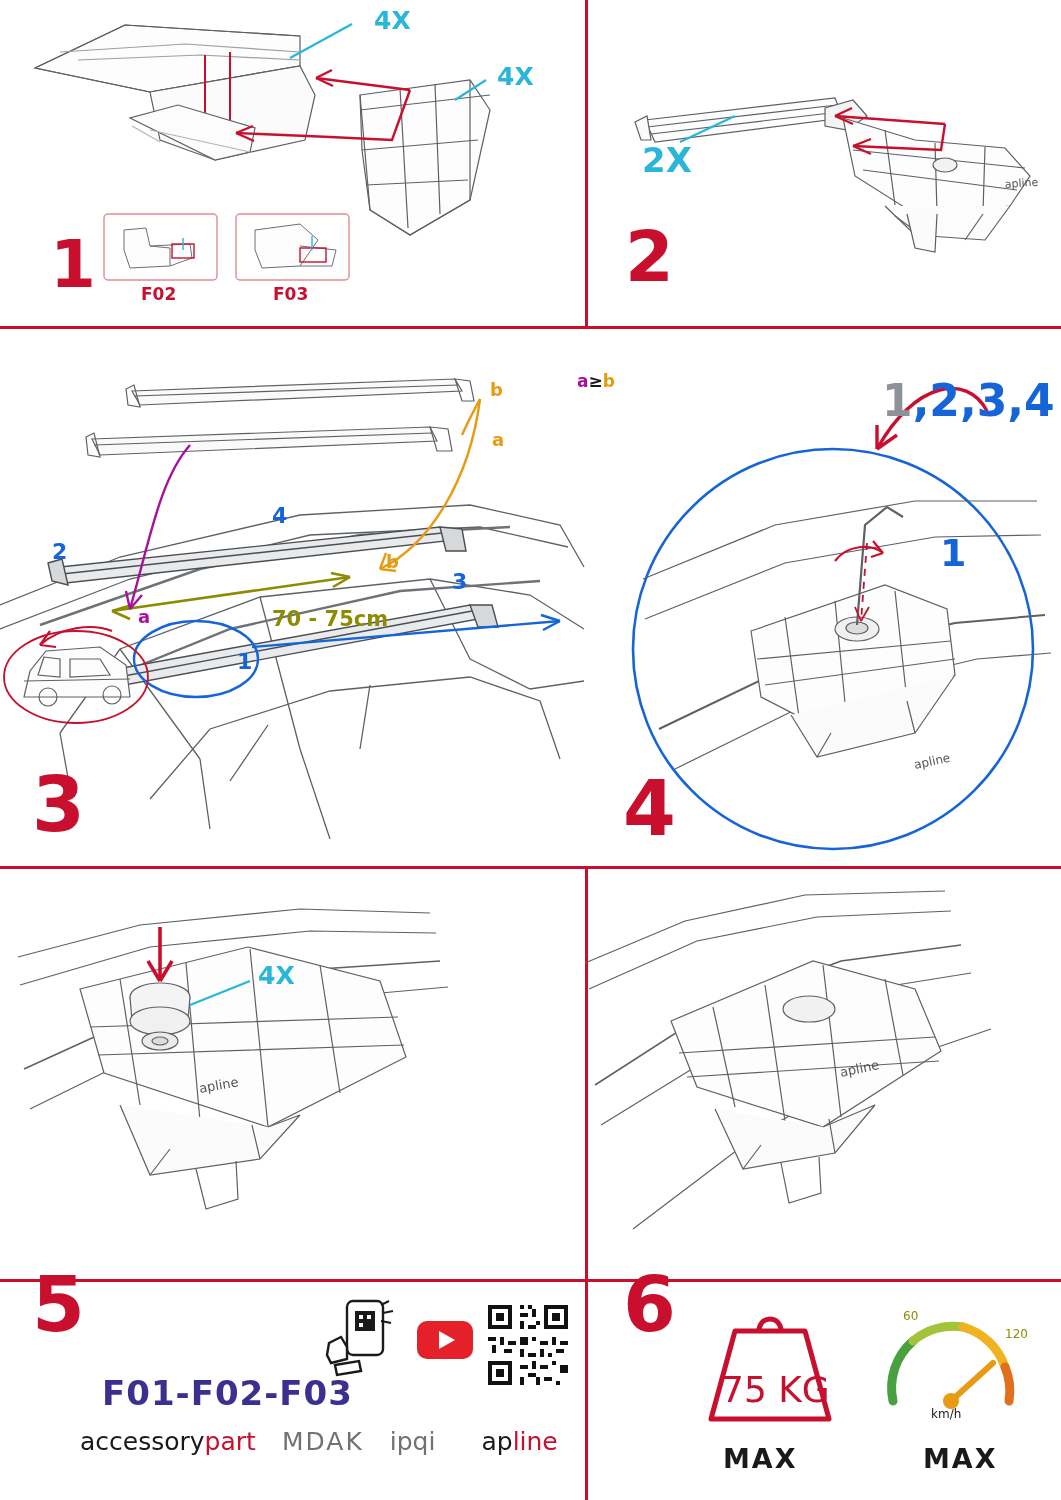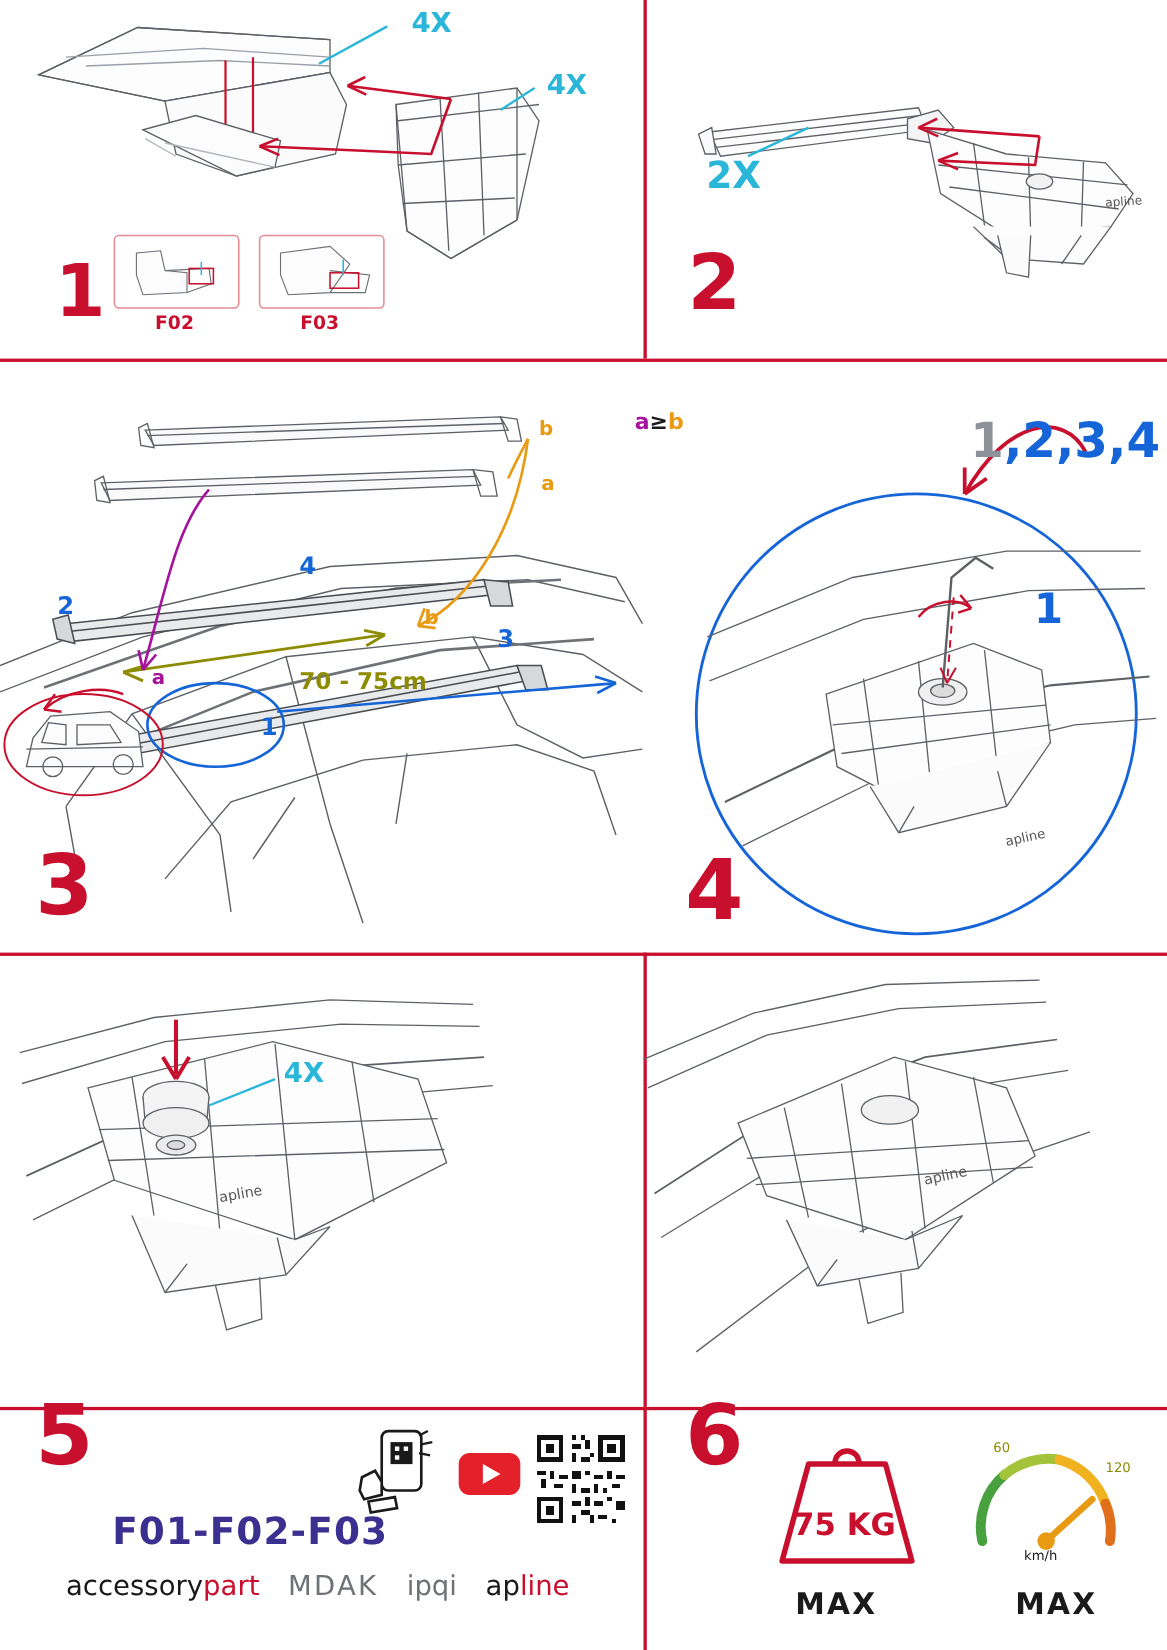--- a/index.html
+++ b/index.html
@@ -13,29 +13,29 @@
   .red{color:#c8102e;}
   .blue{color:#1565d8;}
   .grey{color:#8d9298;}
   .olive{color:#8d8b00;margin-left:47px;}
   .orange{color:#e89a12;}
   .purple{color:#a5129b;}
   svg{position:absolute;left:0;top:0;overflow:visible;}
   .panel{position:absolute;}
   .brand-row{position:absolute;display:flex;align-items:baseline;gap:26px;}
   .brand{font-family:"DejaVu Sans",sans-serif;font-size:25px;}
-  .bk{color:#1a1a1a;}
+  .bk{color:#1a1a1a;margin-left:20px;}
   .rd{color:#c8102e;}
   .gy{color:#6f7276;}
   .code{position:absolute;font-family:"DejaVu Sans",sans-serif;font-weight:700;font-size:34px;color:#3b2f8f;letter-spacing:1px;}
   .maxlabel{position:absolute;font-family:"DejaVu Sans",sans-serif;font-weight:700;font-size:27px;color:#1a1a1a;letter-spacing:2px;}
-  .kgtext{position:absolute;font-family:"DejaVu Sans",sans-serif;font-weight:700;font-size:28px;color:#c8102e;}
+  .kgtext{position:absolute;font-family:"DejaVu Sans",sans-serif;font-weight:400;font-size:36px;color:#c8102e;}
   .kmh{position:absolute;font-family:"DejaVu Sans",sans-serif;font-size:12px;color:#1a1a1a;}
   .gnum{position:absolute;font-family:"DejaVu Sans",sans-serif;font-size:12px;color:#8d8b00;}
-  .ab{position:absolute;font-family:"DejaVu Sans",sans-serif;font-weight:700;font-size:20px;}
+  .ab{position:absolute;font-family:"DejaVu Sans",sans-serif;font-weight:700;font-size:17px;}
 </style>
 </head>
 <body>
 
 <div class="sheet">
 
   <div class="divider" style="top:326px;"></div>
   <div class="divider" style="top:866px;"></div>
   <div class="vdivider" style="left:585px;top:0;height:326px;"></div>
   <div class="vdivider" style="left:585px;top:866px;height:413px;"></div>

